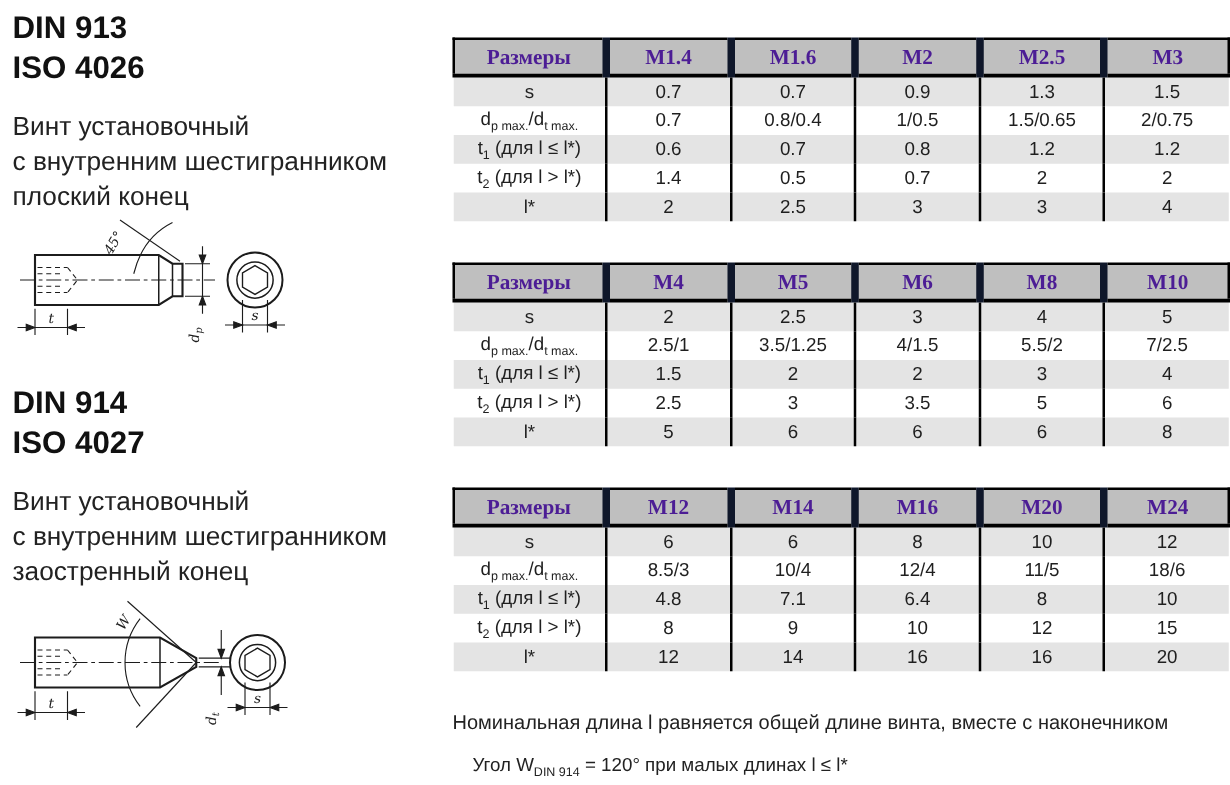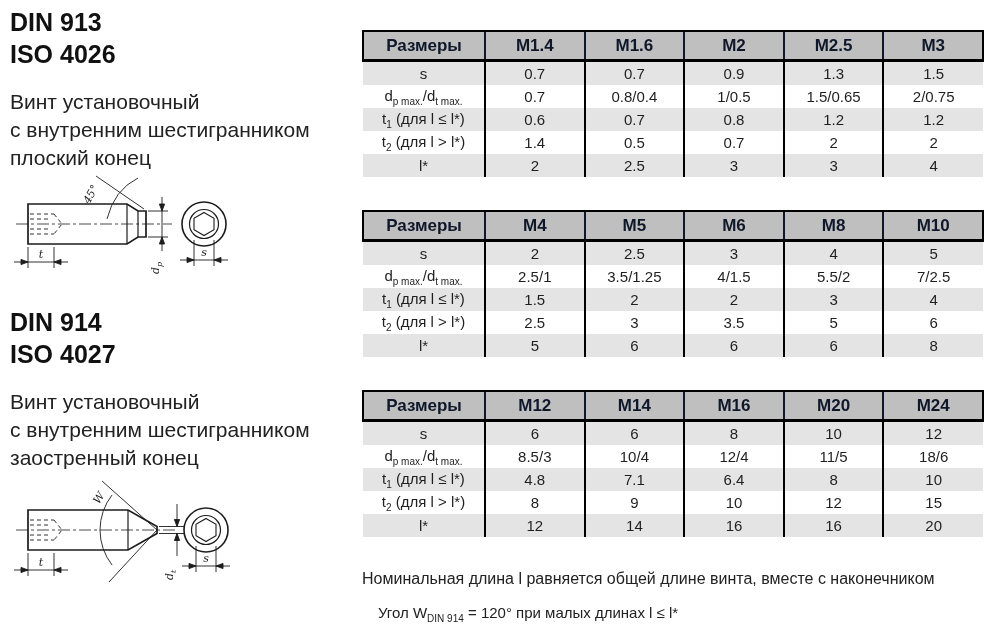--- a/index.html
+++ b/index.html
@@ -13,23 +13,23 @@
   .std-block { position:absolute; left:0; }
   .std-line { font-size:25px; font-weight:bold; line-height:32px; color:#111; }
   .desc-block { position:absolute; left:0; }
   .desc-block div { font-size:21px; line-height:28px; color:#222; }
   .drawing { position:absolute; left:0; }
 
   table.dim-table { width:622px; border-collapse:collapse; table-layout:fixed; margin:0 0 33px 0; }
   table.dim-table col.c-lbl { width:122px; }
   table.dim-table th {
     background:#bfbfbf; font-weight:bold; font-size:17px; height:27px; padding:0;
-    border-top:2px solid #000; border-bottom:3px solid #000; color:#0f172a; text-align:center;
+    border-top:2px solid #000; border-bottom:3px solid #000; color:#4c1d95; text-align:center;font-family:Liberation Serif, serif;
   }
-  table.dim-table th + th { border-left:2px solid #0f172a; }
+  table.dim-table th + th { border-left:6px solid #0f172a; }
   table.dim-table th:first-child { border-left:2px solid #000; }
   table.dim-table th:last-child { border-right:2px solid #000; }
   table.dim-table td { text-align:center; font-size:15px; height:23px; padding:0; color:#1f1f1f; }
   table.dim-table td + td { border-left:2px solid #000; }
   table.dim-table tr.r-alt td { background:#e4e4e4; }
   table.dim-table sub { font-size:10px;text-align:center; }
 
   .notes { margin-top:16px; }
   .note-main { margin:0 0 14px 0; font-size:16px; color:#222; }
   .note-angle { margin:0 0 3px 16px; font-size:15px; line-height:21px; color:#222; }

